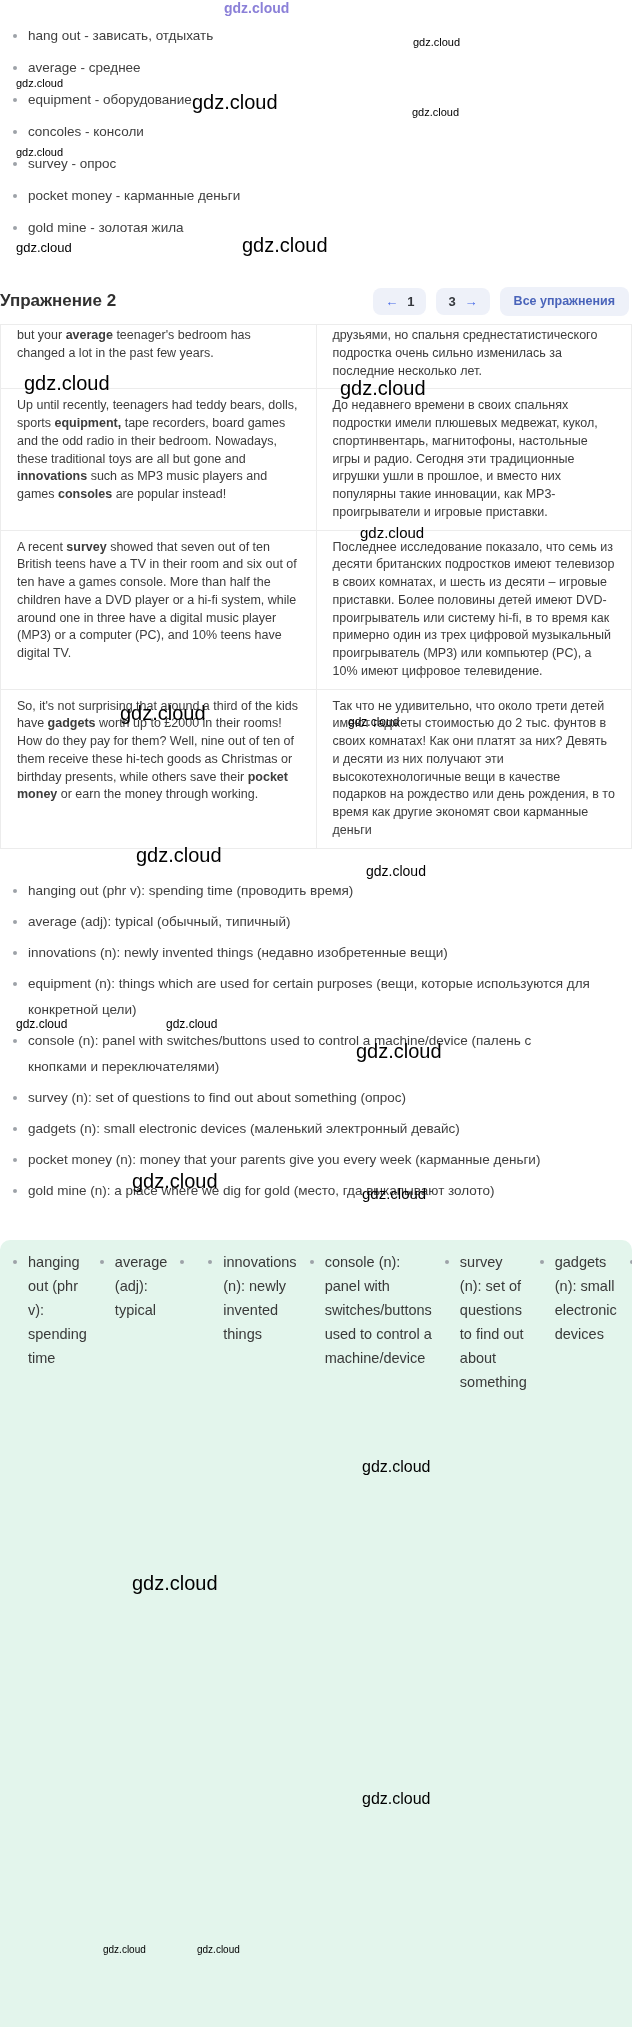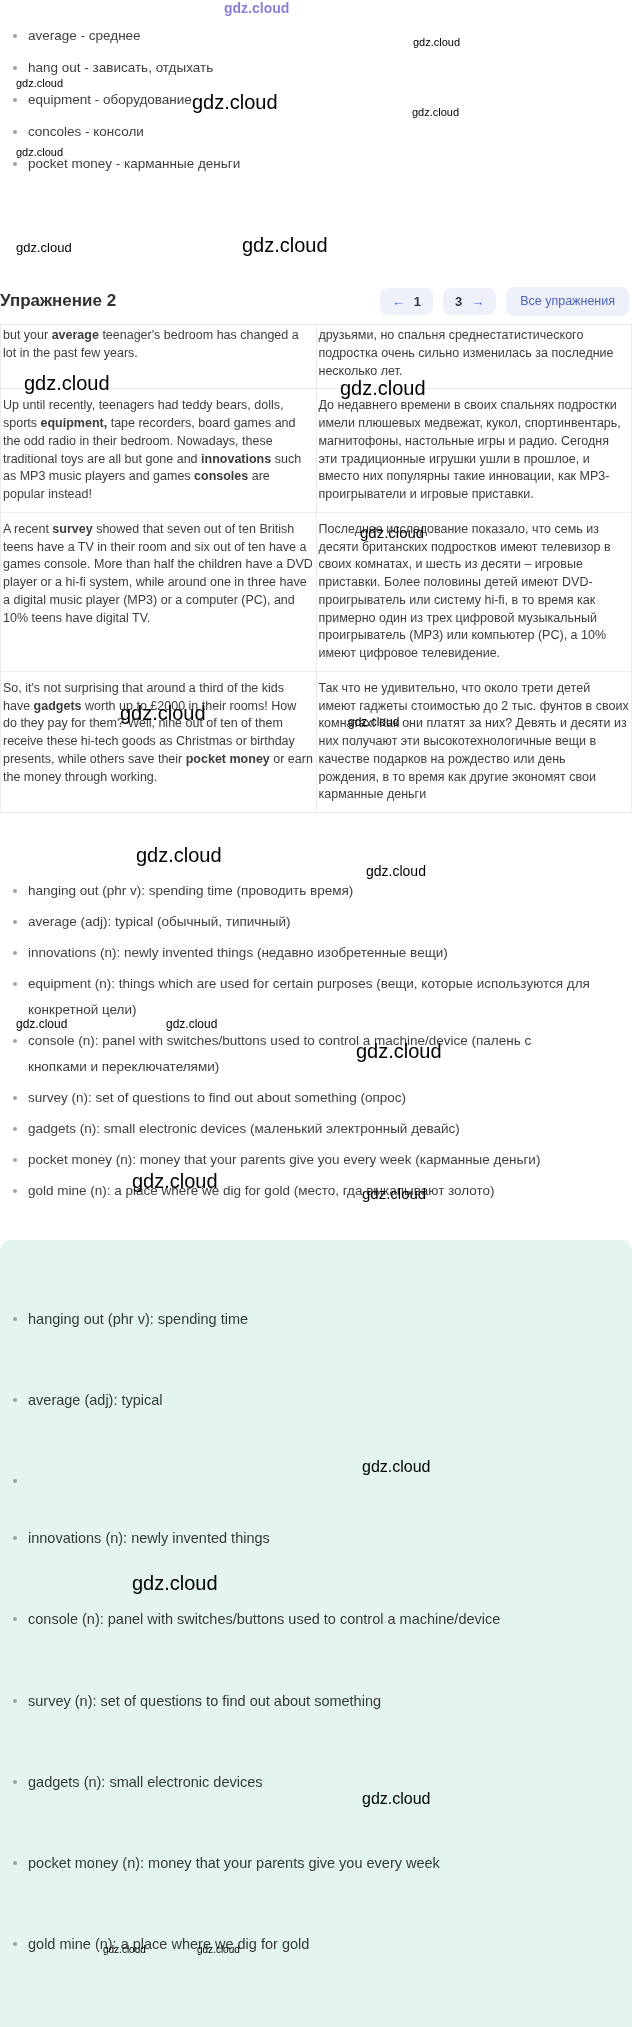--- a/index.html
+++ b/index.html
@@ -22,36 +22,36 @@
   .vocab .dot{top:8px}
 
   
   .header-row{position:absolute;top:287px;left:0;right:3px;display:flex;align-items:center;justify-content:space-between;z-index:2}
   .title{font-size:17px;font-weight:700;color:#313131}
   .nav{display:flex;align-items:center;gap:10px}
   .pill{background:#eef1f9;border-radius:8px;display:flex;align-items:center;cursor:pointer;user-select:none}
   .nav-pill{padding:7px 12px;gap:9px}
   .arrow{color:#4468e8;font-size:13px;line-height:1}
   .num{color:#35383d;font-weight:600;font-size:13px;line-height:1}
-  .all-pill{padding:8px 14px;color:#4a64ba;font-weight:400;font-size:12.5px;line-height:1}
+  .all-pill{padding:8px 14px;color:#4a64ba;font-weight:700;font-size:12.5px;line-height:1}
 
   
   .table-wrap{position:absolute;top:324px;left:0;right:0;height:549px;overflow:hidden;border-top:1px solid #ececec;z-index:1}
   .table-wrap table{width:100%;border-collapse:collapse;margin-top:-7px}
-  .table-wrap td{width:50%;border:1px solid #ececec;vertical-align:top;padding:8px 2px;font-size:12.5px;line-height:1.42;color:#3c3c3c}
+  .table-wrap td{width:50%;border:1px solid #ececec;vertical-align:top;padding:8px 16px;font-size:12.5px;line-height:1.42;color:#3c3c3c}
   .table-wrap td b{font-weight:700}
 
   
   .defs{position:absolute;top:878px;left:0;right:42px;z-index:1}
   .defs li{margin-bottom:5px;font-size:13.5px;line-height:26px;color:#3f3f3f}
   .defs .dot{top:11px}
 
   
   .answers{position:absolute;top:1240px;left:0;right:0;bottom:0;background:#e3f5ec;border-radius:10px 10px 0 0;z-index:1}
-  .answers-list{display:flex;flex-direction:column;justify-content:space-evenly;height:100%;padding:10px 100px 14px 0}
+  .answers-list{display:flex;flex-direction:row;justify-content:space-evenly;height:100%;padding:10px 100px 14px 0}
   .answers-list li{font-size:14.5px;line-height:24px;color:#393939}
   .answers-list .dot{top:10px}
 </style>
 </head>
 <body>
 
 <div class="page">
 
   <div class="wm wm-purple" style="left:224px;top:1px;font-size:14px">gdz.cloud</div>
   <div class="wm" style="left:413px;top:36px;font-size:11px">gdz.cloud</div>
@@ -73,25 +73,27 @@
   <div class="wm" style="left:356px;top:1040px;font-size:20px">gdz.cloud</div>
   <div class="wm" style="left:132px;top:1170px;font-size:20px">gdz.cloud</div>
   <div class="wm" style="left:362px;top:1186px;font-size:15px">gdz.cloud</div>
   <div class="wm" style="left:362px;top:1458px;font-size:16px">gdz.cloud</div>
   <div class="wm" style="left:132px;top:1572px;font-size:20px">gdz.cloud</div>
   <div class="wm" style="left:362px;top:1790px;font-size:16px">gdz.cloud</div>
   <div class="wm" style="left:103px;top:1944px;font-size:10px">gdz.cloud</div>
   <div class="wm" style="left:197px;top:1944px;font-size:10px">gdz.cloud</div>
 
   <ul class="list vocab">
+    <li><span class="dot"></span><span>hang out - зависать, отдыхать</span></li>
     <li><span class="dot"></span><span>average - среднее</span></li>
-    <li><span class="dot"></span><span>hang out - зависать, отдыхать</span></li>
     <li><span class="dot"></span><span>equipment - оборудование</span></li>
     <li><span class="dot"></span><span>concoles - консоли</span></li>
+    <li><span class="dot"></span><span>survey - опрос</span></li>
     <li><span class="dot"></span><span>pocket money - карманные деньги</span></li>
+    <li><span class="dot"></span><span>gold mine - золотая жила</span></li>
   </ul>
 
   <div class="header-row">
     <h2 class="title">Упражнение 2</h2>
     <div class="nav">
       <div class="pill nav-pill">
         <span class="arrow">←</span>
         <span class="num">1</span>
       </div>
       <div class="pill nav-pill">

